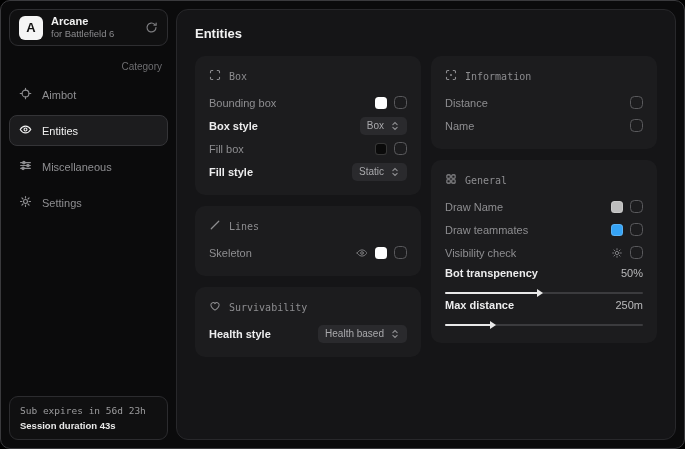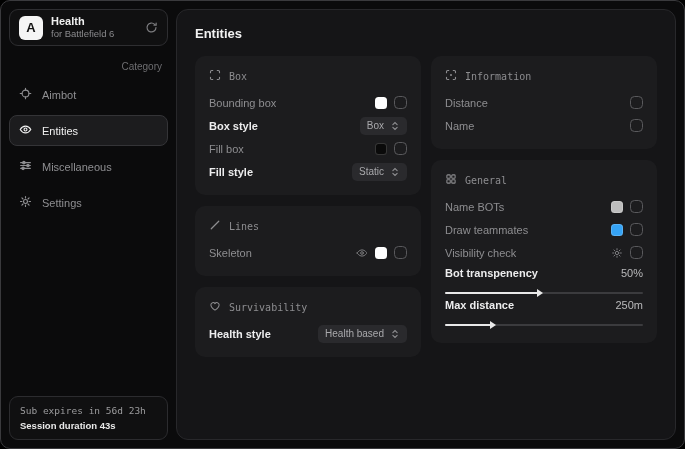--- a/index.html
+++ b/index.html
@@ -52,21 +52,21 @@
 </head>
 <body>
 
 <div class="window">
 
   <aside class="sidebar">
 
     <div class="logo-card">
       <div class="logo">A</div>
       <div class="logo-text">
-        <div class="app-name">Health</div>
+        <div class="app-name">Arcane</div>
         <div class="app-sub">for Battlefield 6</div>
       </div>
       <span class="refresh">
         <svg width="13" height="13" viewBox="0 0 16 16" fill="none" stroke="currentColor" stroke-width="1.5" stroke-linecap="round">
           <path d="M13.5 8a5.5 5.5 0 1 1-1.6-3.9"></path>
             <path d="M13.7 2.6v2.6h-2.6"></path>
         </svg>
       </span>
     </div>
 
@@ -253,21 +253,21 @@
               <svg width="12" height="12" viewBox="0 0 16 16" fill="none" stroke="currentColor" stroke-width="1.4">
                   <rect x="2.5" y="2.5" width="4.5" height="4.5" rx="1"></rect>
                   <rect x="9" y="2.5" width="4.5" height="4.5" rx="1"></rect>
                   <rect x="2.5" y="9" width="4.5" height="4.5" rx="1"></rect>
                   <rect x="9" y="9" width="4.5" height="4.5" rx="1"></rect>
                 </svg>
             </span>
             <span>General</span>
           </div>
           <div class="row">
-            <span>Name BOTs</span>
+            <span>Draw Name</span>
             <span class="right">
               <span class="swatch" style="background: rgb(189, 189, 189);"></span>
               <span class="checkbox"></span>
             </span>
           </div>
           <div class="row">
             <span>Draw teammates</span>
             <span class="right">
               <span class="swatch" style="background: rgb(53, 163, 245);"></span>
               <span class="checkbox"></span>

